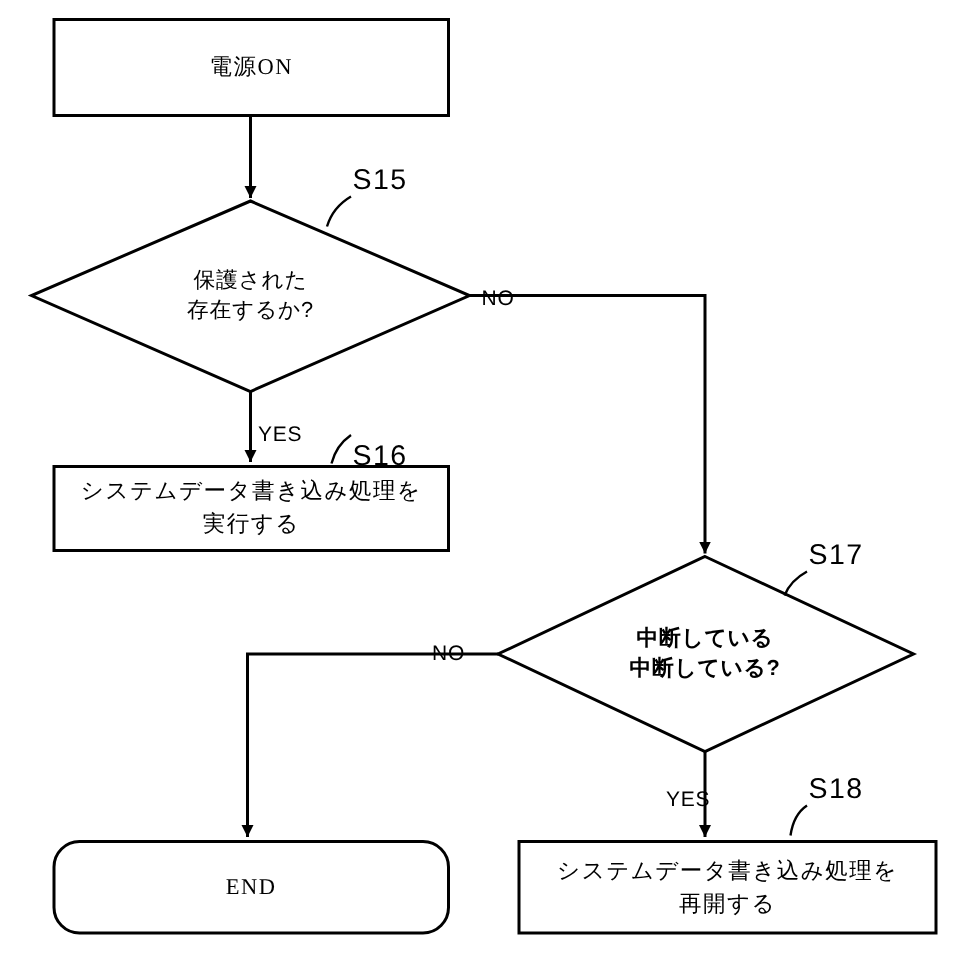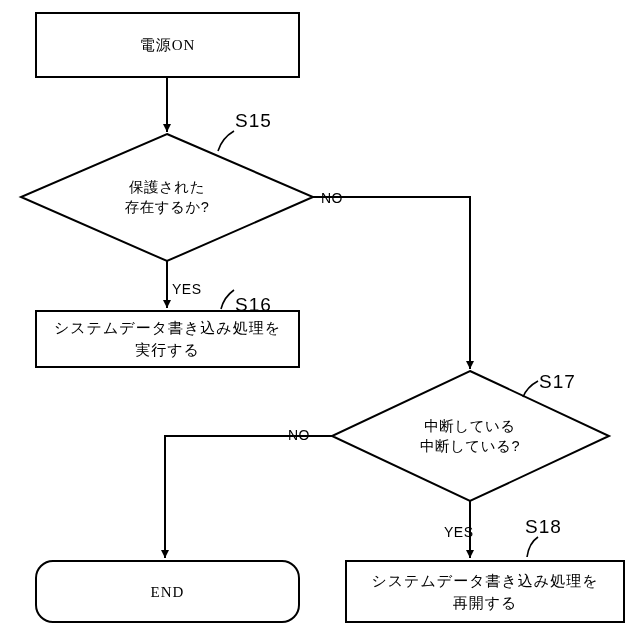--- a/index.html
+++ b/index.html
@@ -66,28 +66,28 @@
 
   <div class="box rounded" style="left:35px; top:560px; width:265px; height:63px;">
     <span>END</span>
   </div>
 
   <div class="diamond-text" style="left:77px; top:160px; width:180px; height:74px;">
     <span>保護された</span>
     <span>存在するか?</span>
   </div>
 
-  <div class="diamond-text" style="left:375px; top:403px; width:190px; height:66px;">
+  <div class="diamond-text" style="left:375px; top:403px; width:190px; height:66px;font-weight:bold;">
     <span>中断している</span>
     <span>中断している?</span>
   </div>
 
   <div class="step-label" style="left:235px; top:110px;">S15</div>
   <div class="step-label" style="left:235px; top:269px;margin-top:25px;">S16</div>
-  <div class="step-label" style="left:539px; top:371px;">S17</div>
-  <div class="step-label" style="left:525px; top:516px;">S18</div>
+  <div class="step-label" style="left:539px; top:360px;">S17</div>
+  <div class="step-label" style="left:539px; top:516px;">S18</div>
 
   <div class="branch-label" style="left:321px; top:174px;">NO</div>
   <div class="branch-label" style="left:172px; top:265px;">YES</div>
   <div class="branch-label" style="left:288px; top:411px;">NO</div>
   <div class="branch-label" style="left:444px; top:508px;">YES</div>
 
 </div>
 
 </body></html>

